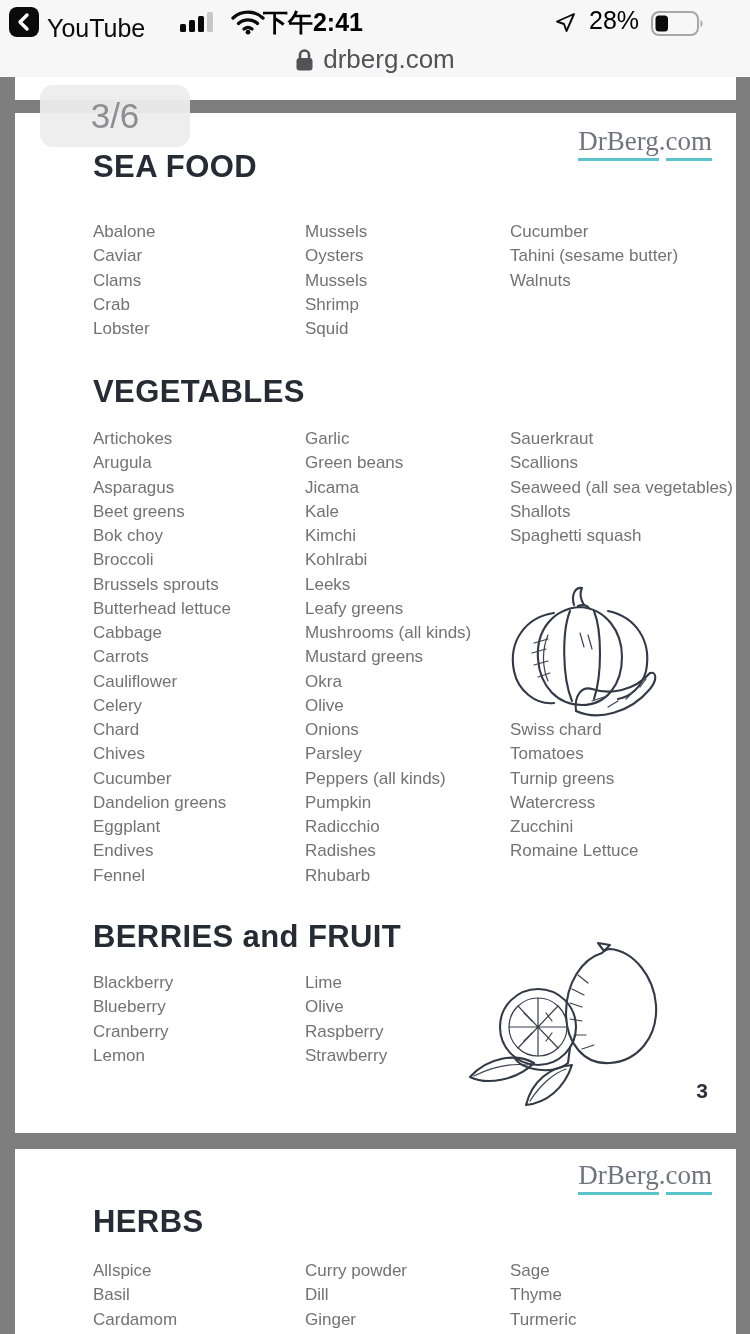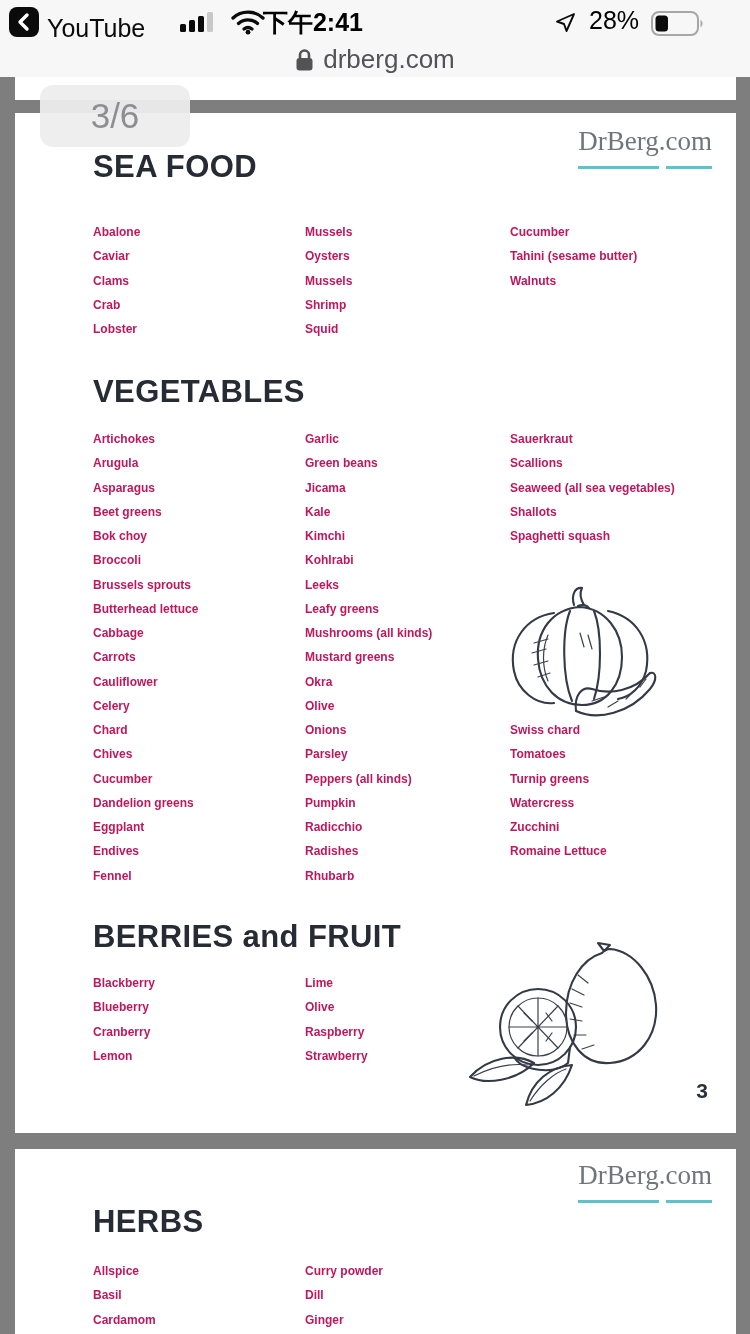--- a/index.html
+++ b/index.html
@@ -23,31 +23,31 @@
   .viewer { position:absolute; top:77px; left:0; width:750px; height:1257px; background:#7e7e7e; }
   .sheet { position:absolute; left:15px; width:721px; background:#ffffff; }
   .page2b { top:0; height:23px; }
   .page3 { top:36px; height:1020px; }
   .page4 { top:1072px; height:185px; }
 
   .pill { position:absolute; left:40px; top:8px; width:150px; height:62px; background:rgba(237,237,238,0.95); border-radius:13px; z-index:20; display:flex; align-items:center; justify-content:center; font-size:35px; color:#8d8d92; }
 
   
   .logo { position:absolute; right:24px; font-family:"Liberation Serif","DejaVu Serif",serif; font-size:27px; color:#70757d; white-space:nowrap; }
-  .logo .seg { border-bottom:3px solid #5cc3ca; padding-bottom:10px; }
+  .logo .seg { border-bottom:3px solid #5cc3ca; padding-bottom:2px; }
   .logo3 { top:13px; }
   .logo4 { top:11px; }
 
   .heading { position:absolute; left:78px; font-size:31px; font-weight:700; letter-spacing:0.4px; color:#262b34; white-space:nowrap; }
   .h-seafood { top:36px;text-align:right; }
   .h-veg { top:261px; }
   .h-berries { top:806px; }
   .h-herbs { top:55px; }
 
-  ul.col { position:absolute; list-style:none; font-size:12px; color:#be185d;font-weight:bold; }
+  ul.col { position:absolute; list-style:none; font-size:17px; color:#737373; }
   ul.col li { height:24.25px; line-height:24.25px; white-space:nowrap; }
   .c1 { left:78px; } .c2 { left:290px; } .c3 { left:495px; }
   .l-seafood { top:107px; }
   .l-veg { top:314px; }
   .l-berries { top:858px; }
   .l-herbs { top:110px; }
 
   .pumpkin { position:absolute; left:477px; top:470px; }
   .lemon { position:absolute; left:447px; top:822px; }
   .pagenum { position:absolute; left:672px; top:966px; width:30px; text-align:center; font-size:21px; font-weight:700; color:#2a303a; }
@@ -254,15 +254,20 @@
     <ul class="col c1 l-herbs">
         <li>Allspice</li>
         <li>Basil</li>
         <li>Cardamom</li>
       </ul>
     <ul class="col c2 l-herbs">
         <li>Curry powder</li>
         <li>Dill</li>
         <li>Ginger</li>
       </ul>
+    <ul class="col c3 l-herbs">
+        <li>Sage</li>
+        <li>Thyme</li>
+        <li>Turmeric</li>
+      </ul>
   </div>
 
 </div>
 
 </body></html>

